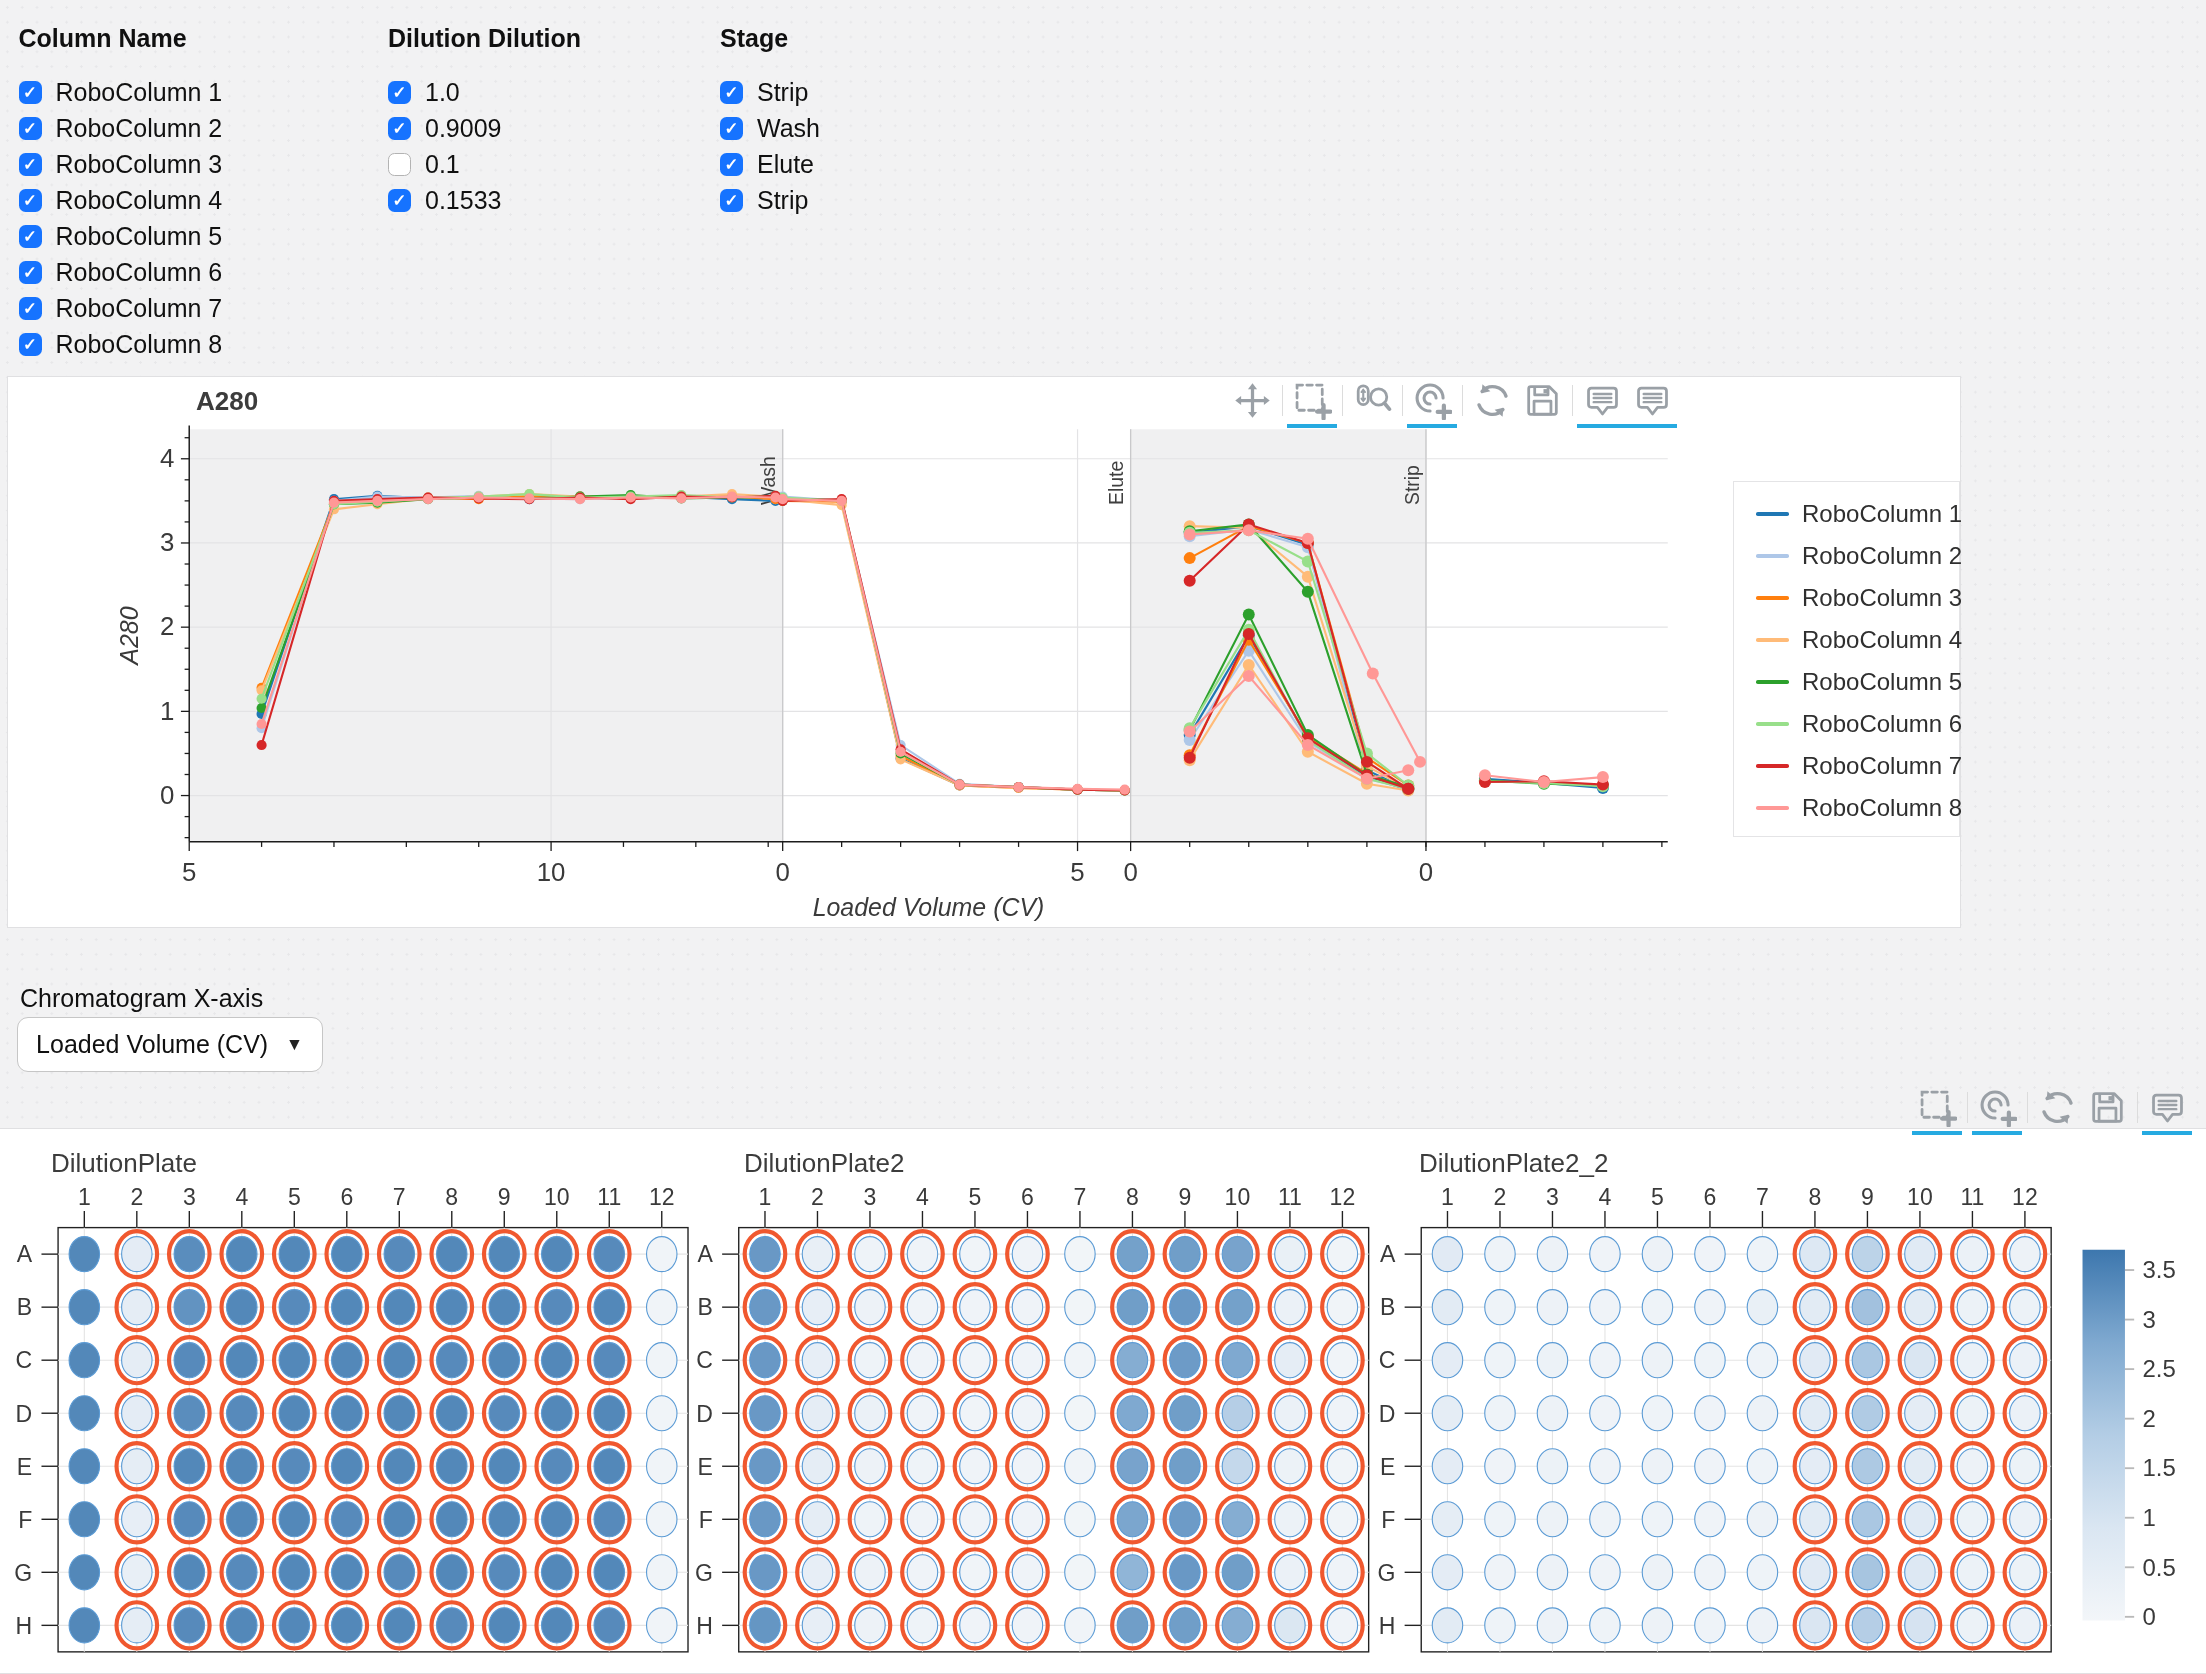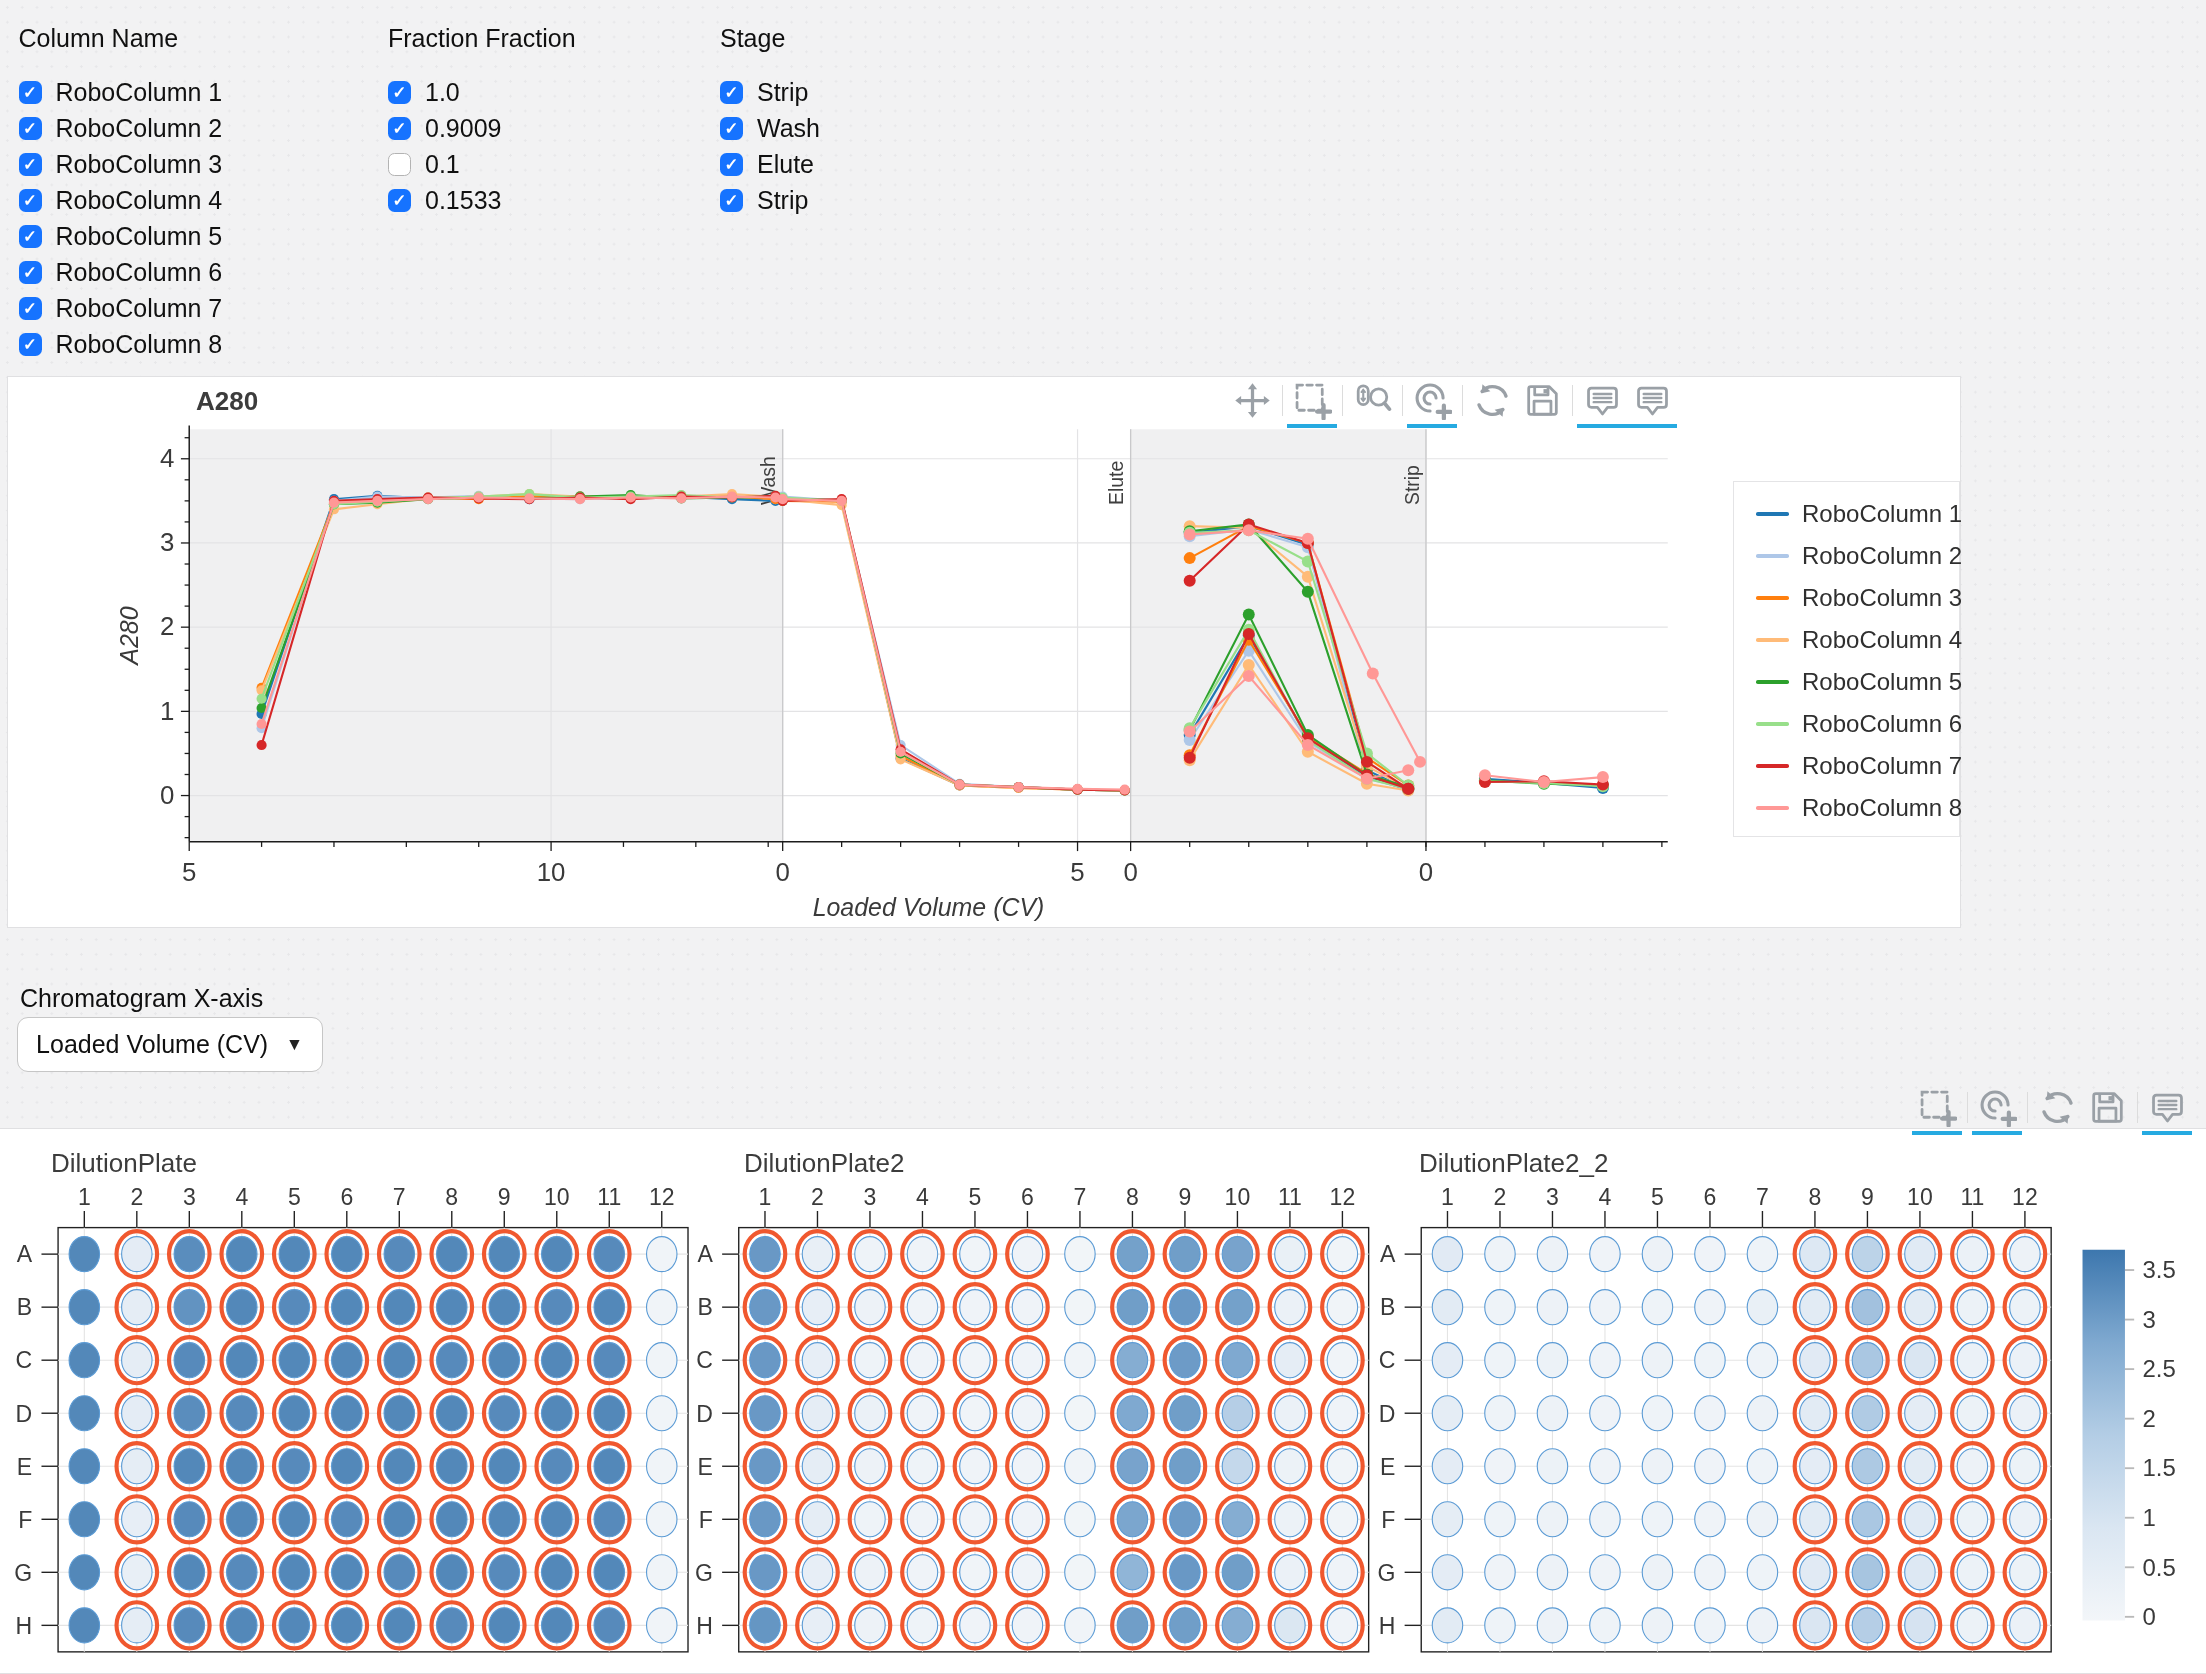--- a/index.html
+++ b/index.html
@@ -8,21 +8,21 @@
     font-family:"Liberation Sans",sans-serif;
     background-color:#f2f2f3;
     background-image:radial-gradient(#e7e7e9 1.1px,transparent 1.1px);
     background-size:14.8px 14.8px;
   }
   .card{position:absolute;background:#fff;border:0.9px solid #e0e0e2;box-sizing:border-box;}
   #chart-card{left:7.4px;top:376px;width:1954px;height:552px;}
   #plates-card{left:0;top:1128px;width:2207px;height:546px;border-left:none;border-right:none;}
 
   .filter-group{position:absolute;top:24px;}
-  .filter-title{font-size:25px;font-weight:normal;color:#101010;margin-bottom:28px;}
+  .filter-title{font-size:25px;font-weight:bold;color:#101010;margin-bottom:28px;}
   .chk-row{display:flex;align-items:center;margin-bottom:13px;height:23px;}
   .chk{width:23px;height:23px;border-radius:6.5px;background:#fff;border:1.4px solid #b3b3b3;
        box-sizing:border-box;color:#fff;font-size:16.6px;line-height:20px;text-align:center;font-weight:bold;flex:none;}
   .chk.on{border:none;line-height:23px;}
   .chk-label{margin-left:14px;font-size:25px;color:#101010;white-space:nowrap;}
 
   .chart-title-el{position:absolute;left:196px;top:386px;font-size:26px;font-weight:bold;color:#3c3c3c;}
   #chart-svg{position:absolute;left:120px;top:420px;}
   #chart-svg text, #plates-svg text{font-family:"Liberation Sans",sans-serif;}
 
@@ -84,21 +84,21 @@
       <div class="chk-row">
         <div class="chk on" style="background: rgb(22, 115, 255);">✓</div>
         <div class="chk-label">RoboColumn 7</div>
       </div>
       <div class="chk-row">
         <div class="chk on" style="background: rgb(22, 115, 255);">✓</div>
         <div class="chk-label">RoboColumn 8</div>
       </div>
     </div>
     <div class="filter-group" style="left: 388px;">
-      <div class="filter-title">Fraction Fraction</div>
+      <div class="filter-title">Dilution Dilution</div>
       <div class="chk-row">
         <div class="chk on" style="background: rgb(22, 115, 255);">✓</div>
         <div class="chk-label">1.0</div>
       </div>
       <div class="chk-row">
         <div class="chk on" style="background: rgb(22, 115, 255);">✓</div>
         <div class="chk-label">0.9009</div>
       </div>
       <div class="chk-row">
         <div class="chk"></div>

